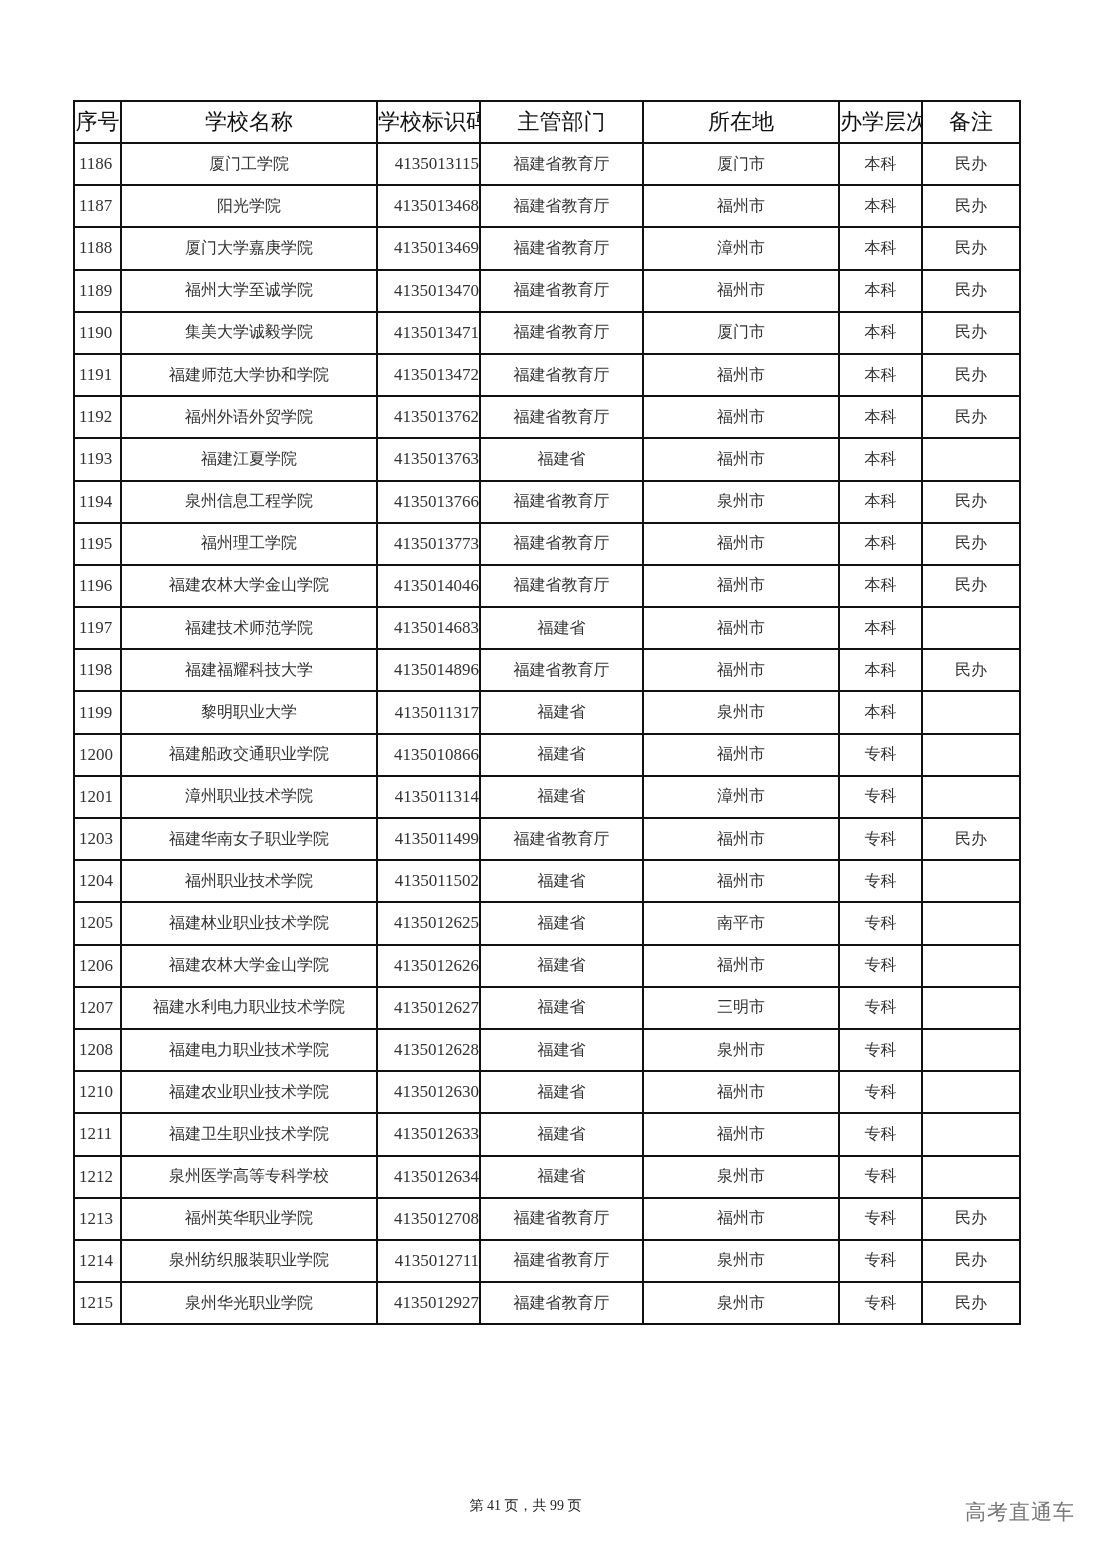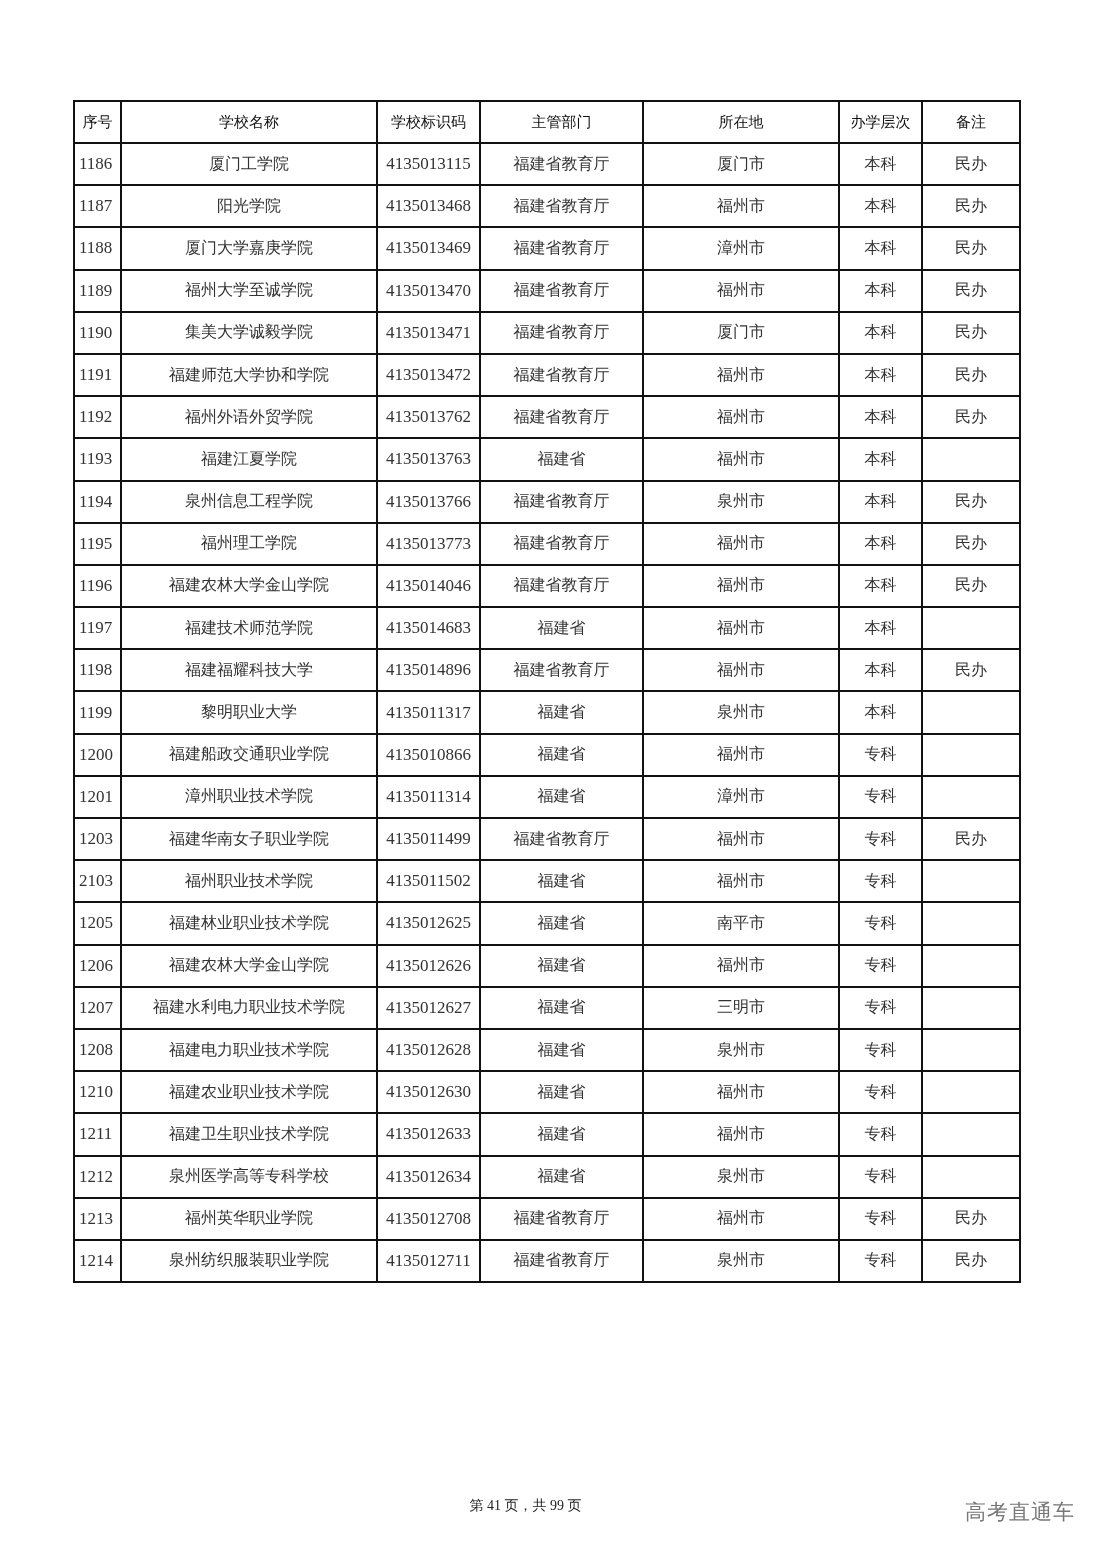--- a/index.html
+++ b/index.html
@@ -4,24 +4,24 @@
 <style>
   html, body { margin: 0; padding: 0; background: #ffffff; }
   body { width: 1103px; height: 1559px; position: relative; overflow: hidden;
          font-family: "DejaVu Serif", "Liberation Serif", serif; color: #2a2a2a; }
   .page { position: absolute; left: 0; top: 0; width: 1103px; height: 1559px; }
   table.schools { position: absolute; left: 73px; top: 100px; border-collapse: collapse;
                   table-layout: fixed; width: 946px; }
   table.schools th, table.schools td { border: 2.5px solid #111; text-align: center;
                   vertical-align: middle; padding: 0; white-space: nowrap; overflow: hidden; }
   table.schools th { height: 40px; font-family: "DejaVu Sans", "Liberation Sans", sans-serif;
-                  font-weight: normal; font-size: 15px; color: #111; }
+                  font-weight: normal; font-size: 22px; color: #111; }
   table.schools td { height: 40.2px; font-size: 16px; color: #333; }
   table.schools td.num { text-align: left; padding-left: 4px; font-family: "Liberation Serif", serif; font-size: 17px; border-radius: 14px; }
-  table.schools td.code { font-family: "Liberation Serif", serif; font-size: 17px; }
+  table.schools td.code { font-family: "Liberation Serif", serif; font-size: 17px; text-align: right; }
   .footer-page { position: absolute; top: 1497px; left: 0; width: 1103px; text-align: center;
                  font-size: 14px; color: #222; font-family: "Liberation Serif", serif; }
   .footer-page span { margin-left: -52px; }
   .watermark { position: absolute; top: 1498px; left: 965px; font-size: 21px; color: #777;
                font-family: "DejaVu Sans", "Liberation Sans", sans-serif; letter-spacing: 1px; }
 </style>
 </head>
 <body>
 
 <div class="page">
@@ -194,21 +194,21 @@
         <tr>
           <td class="num">1203</td>
           <td class="name">福建华南女子职业学院</td>
           <td class="code">4135011499</td>
           <td class="dept">福建省教育厅</td>
           <td class="city">福州市</td>
           <td class="level">专科</td>
           <td class="note">民办</td>
         </tr>
         <tr>
-          <td class="num">2103</td>
+          <td class="num">1204</td>
           <td class="name">福州职业技术学院</td>
           <td class="code">4135011502</td>
           <td class="dept">福建省</td>
           <td class="city">福州市</td>
           <td class="level">专科</td>
           <td class="note"></td>
         </tr>
         <tr>
           <td class="num">1205</td>
           <td class="name">福建林业职业技术学院</td>
@@ -278,20 +278,29 @@
           <td class="code">4135012708</td>
           <td class="dept">福建省教育厅</td>
           <td class="city">福州市</td>
           <td class="level">专科</td>
           <td class="note">民办</td>
         </tr>
         <tr>
           <td class="num">1214</td>
           <td class="name">泉州纺织服装职业学院</td>
           <td class="code">4135012711</td>
+          <td class="dept">福建省教育厅</td>
+          <td class="city">泉州市</td>
+          <td class="level">专科</td>
+          <td class="note">民办</td>
+        </tr>
+        <tr>
+          <td class="num">1215</td>
+          <td class="name">泉州华光职业学院</td>
+          <td class="code">4135012927</td>
           <td class="dept">福建省教育厅</td>
           <td class="city">泉州市</td>
           <td class="level">专科</td>
           <td class="note">民办</td>
         </tr>
       </tbody>
   </table>
 
   <div class="footer-page">
     <span>第 41 页，共 99 页</span>

